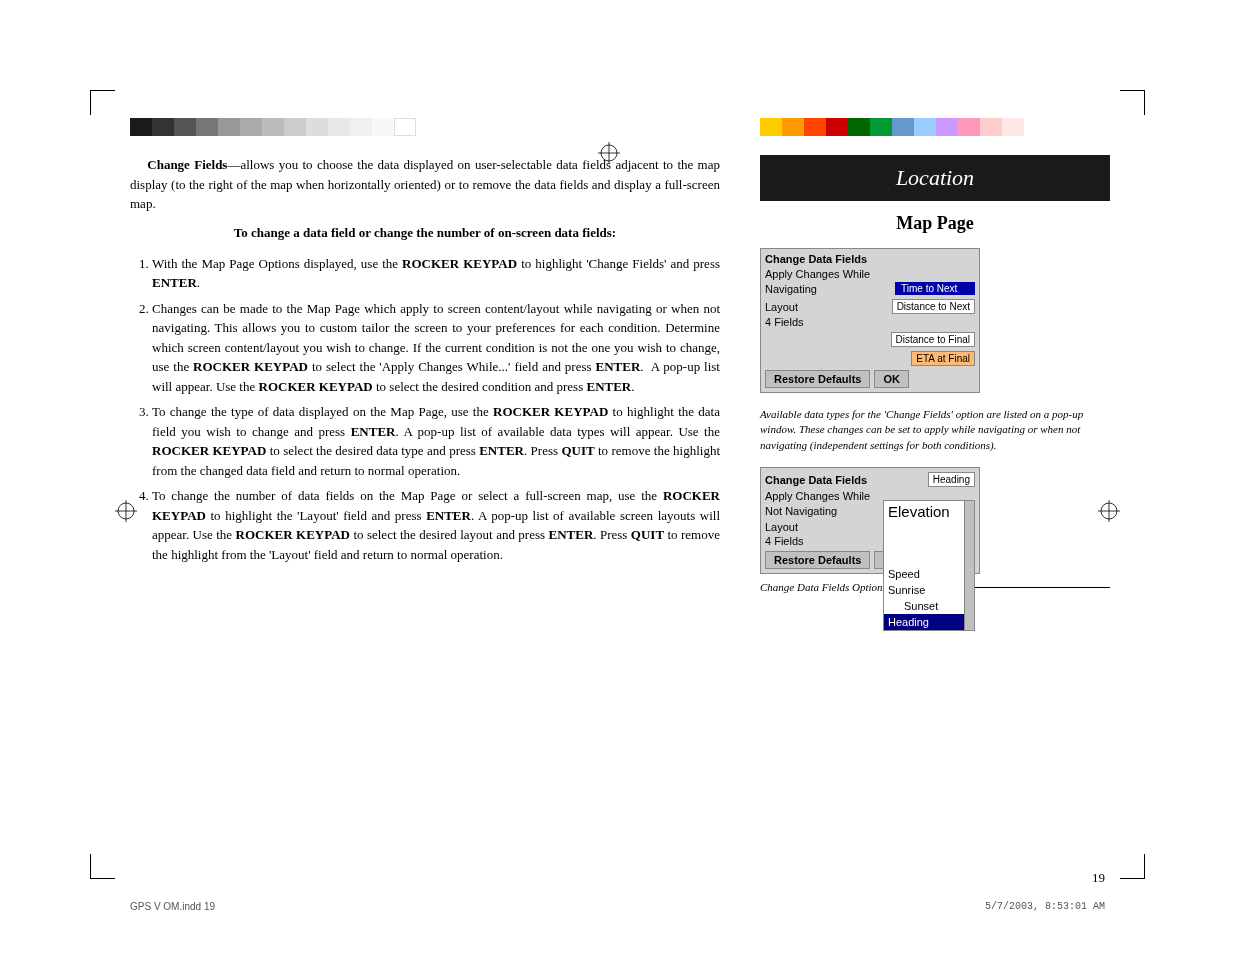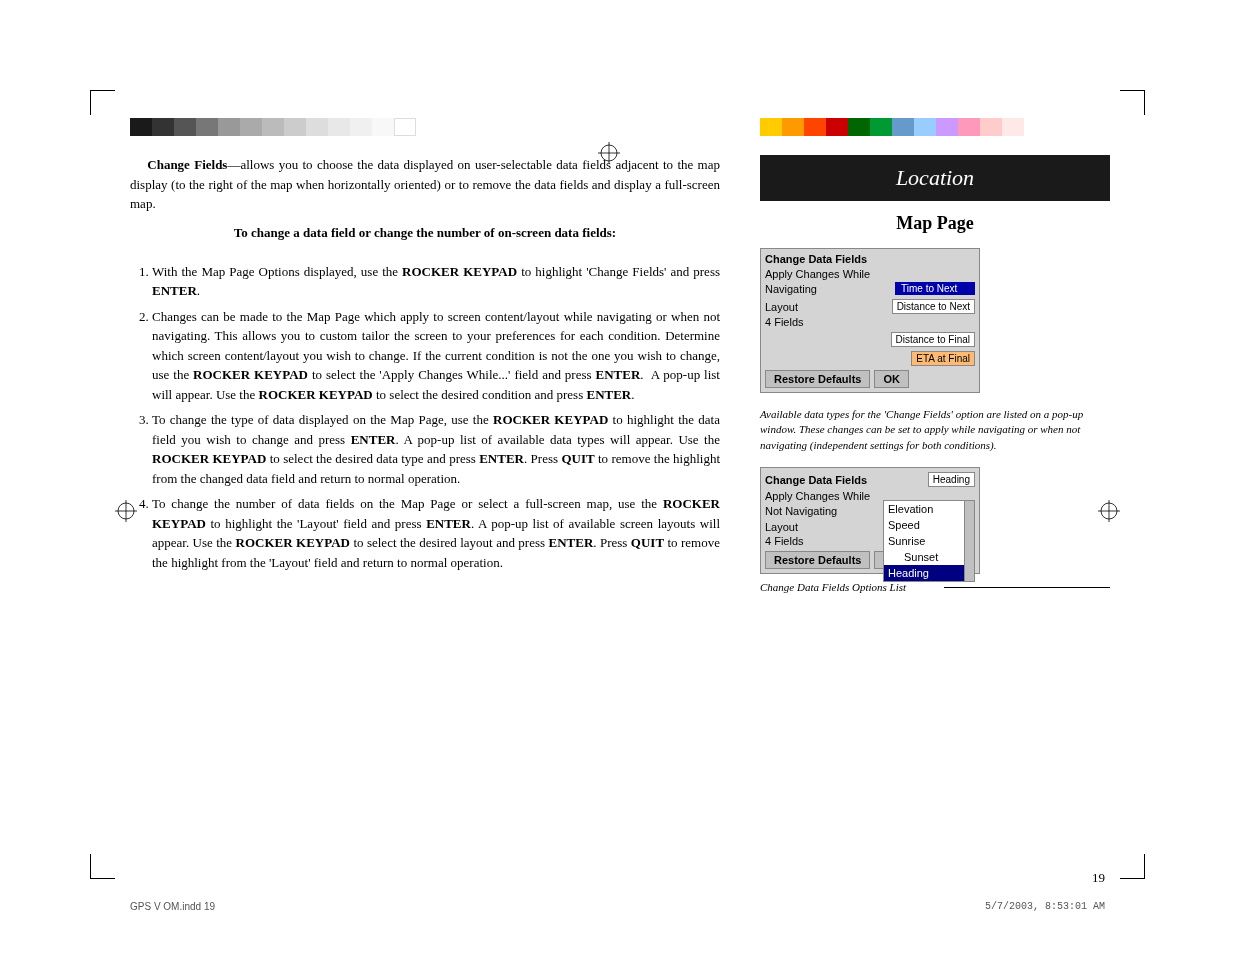--- a/index.html
+++ b/index.html
@@ -80,21 +80,21 @@
     
     strong {
       font-weight: bold;
     }
 
     
     .section-heading {
       font-weight: bold;
       text-align: center;
       font-size: 13px;
-      margin-bottom: 20px;
+      margin-bottom: 12px;
       line-height: 1.4;
     }
 
     
     ol {
       padding-left: 22px;
       margin-bottom: 8px;
     }
     ol li {
       font-size: 13px;
@@ -395,22 +395,22 @@
       </div>
       <div class="dialog-row" style="margin-bottom:4px;">
         <span class="dialog-label">4 Fields</span>
       </div>
       <div class="dialog-buttons" style="position:relative; z-index:1;">
         <button class="dialog-btn">Restore Defaults</button>
         <button class="dialog-btn">OK</button>
       </div>
 
       <div style="position:absolute; right:4px; top:32px; width:92px; border:1px solid #888; background:#fff; z-index:20;">
-        <div style="padding:2px 4px; font-size:11px; font-family:Arial,sans-serif;">Elevation</div>
-        <div style="padding:2px 4px; font-size:11px; font-family:Arial,sans-serif;">Speed</div>
+        <div style="padding:2px 4px; font-size:15px; font-family:Arial,sans-serif;">Elevation</div>
+        <div style="padding:2px 4px; font-size:11px; font-family:Arial,sans-serif;margin-top:44px;">Speed</div>
         <div style="padding:2px 4px; font-size:11px; font-family:Arial,sans-serif;">Sunrise</div>
         <div style="padding:2px 20px; font-size:11px; font-family:Arial,sans-serif;">Sunset</div>
         <div style="padding:2px 4px; font-size:11px; font-family:Arial,sans-serif; background:#000080; color:#fff;">Heading</div>
         <div style="position:absolute;right:0;top:0;width:10px;height:100%;background:#c0c0c0;border-left:1px solid #888;"></div>
       </div>
     </div>
   </div>
 
   <div class="caption-line">
     <span class="caption" style="margin-bottom:0; font-style:italic;">Change Data Fields Options List</span>

